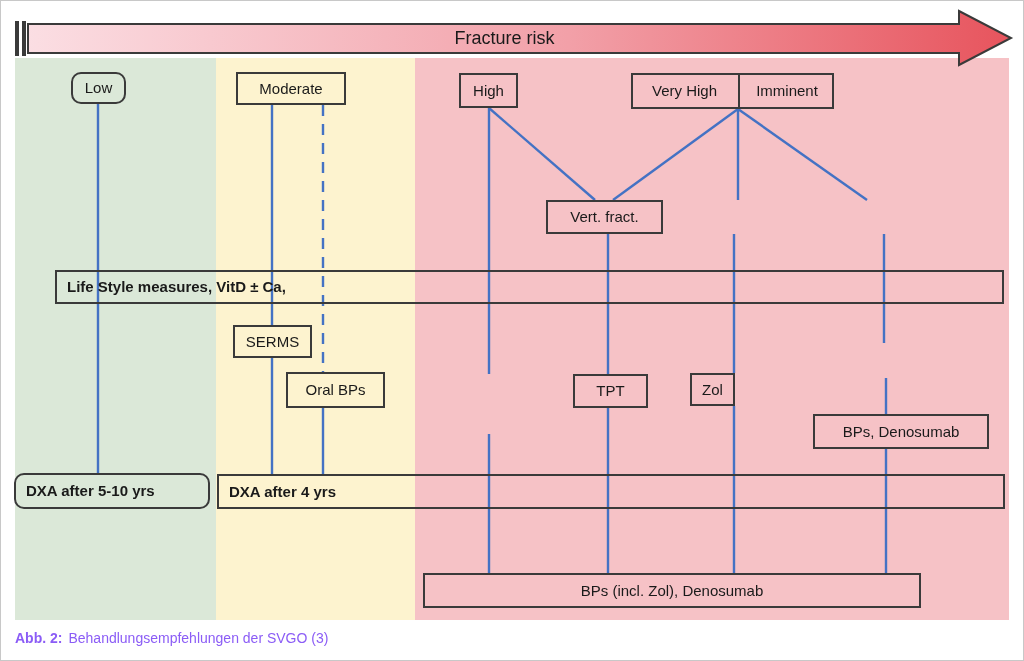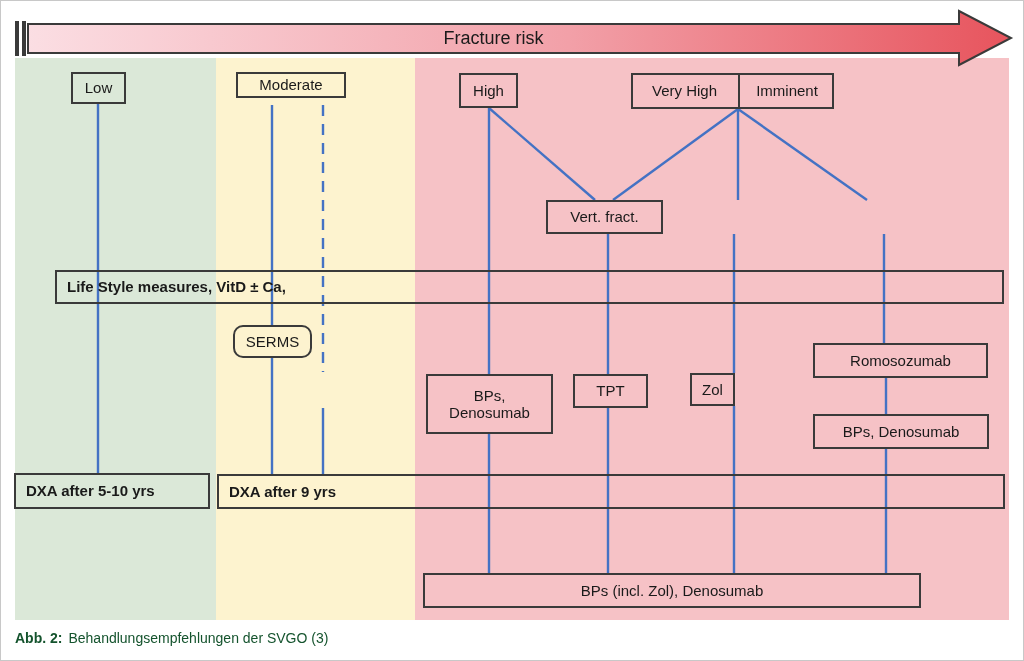--- a/index.html
+++ b/index.html
@@ -11,32 +11,32 @@
   .zone{position:absolute;top:57px;height:562px;z-index:0;}
   .zone-green{left:14px;width:201px;background:var(--zone-green,#dbe8d8);}
   .zone-yellow{left:215px;width:199px;background:var(--zone-yellow,#fdf3cf);}
   .zone-pink{left:414px;width:594px;background:var(--zone-pink,#f6c2c6);}
   #overlay{position:absolute;left:0;top:0;z-index:1;}
   .box{
     position:absolute;z-index:2;border:2px solid var(--border-dark,#3a3a3a);
     box-sizing:border-box;display:flex;align-items:center;justify-content:center;
     font-size:15px;line-height:1.15;text-align:center;background:transparent;
   }
-  .fill-green{background:var(--zone-green,#dbe8d8);}
+  .fill-green{background:var(--zone-green,#dbe8d8);border-radius:10px;}
   .fill-yellow{background:var(--zone-yellow,#fdf3cf);}
   .fill-pink{background:var(--zone-pink,#f6c2c6);}
   .left-al{justify-content:flex-start;padding-left:10px;text-align:left;font-weight:bold;}
   .split{padding:0;}
   .split .cell{flex:0 0 auto;display:flex;align-items:center;justify-content:center;height:100%;}
   .split .cell.second{border-left:2px solid var(--border-dark,#3a3a3a);}
   .arrow-label{
-    position:absolute;left:27px;top:23px;width:931px;height:29px;z-index:2;
+    position:absolute;left:38px;top:23px;width:931px;height:29px;z-index:2;
     display:flex;align-items:center;justify-content:center;font-size:18px;
   }
-  .caption{position:absolute;left:14px;top:629px;z-index:2;font-size:14px;color:#14532d;}
+  .caption{position:absolute;left:14px;top:629px;z-index:2;font-size:14px;color:#8b5cf6;}
   .caption b{font-weight:bold;margin-right:6px;}
 </style>
 </head>
 <body>
 
 <div class="fig" id="fig-root" style="--zone-green: #dbe8d8; --zone-yellow: #fdf3cf; --zone-pink: #f6c2c6; --border-dark: #3a3a3a;">
 
   <div class="zone zone-green"></div>
   <div class="zone zone-yellow"></div>
   <div class="zone zone-pink"></div>
@@ -70,43 +70,39 @@
         <line x1="885" y1="448" x2="885" y2="572" stroke="#4472c4" stroke-width="2.4"></line>
       </g>
     <path id="arrow-shape" d="M27,23 H958 V10 L1010,37 L958,64 V52 H27 Z" fill="url(#agrad)" stroke="#3a3a3a" stroke-width="2" stroke-linejoin="miter"></path>
     <rect id="tail-bar-1" x="14" y="20" width="4" height="35" fill="#3a3a3a"></rect>
     <rect id="tail-bar-2" x="21" y="20" width="4" height="35" fill="#3a3a3a"></rect>
   </svg>
 
   <div class="arrow-label">Fracture risk</div>
 
   <div class="box fill-green" style="left:70px;top:71px;width:55px;height:32px;">Low</div>
-  <div class="box fill-yellow" style="left:235px;top:71px;width:110px;height:26px;">Moderate</div>
+  <div class="box fill-yellow" style="left:235px;top:71px;width:110px;height:33px;">Moderate</div>
   <div class="box fill-pink" style="left:458px;top:72px;width:59px;height:35px;">High</div>
   <div class="box fill-pink split" style="left:630px;top:72px;width:203px;height:36px;">
     <span class="cell" style="width:107px;">Very High</span>
     <span class="cell second" style="width:94px;">Imminent</span>
   </div>
 
   <div class="box fill-pink" style="left:545px;top:199px;width:117px;height:34px;">Vert. fract.</div>
 
   <div class="box left-al" style="left:54px;top:269px;width:949px;height:34px;">Life Style measures, VitD ± Ca,</div>
 
-  <div class="box fill-yellow" style="left:232px;top:324px;width:79px;height:33px;border-radius:10px;">SERMS</div>
-  <div class="box fill-pink" style="left:425px;top:373px;width:127px;height:60px;flex-direction:column;">
-    <span>BPs,</span>
-    <span>Denosumab</span>
-  </div>
+  <div class="box fill-yellow" style="left:232px;top:324px;width:79px;height:33px;">SERMS</div>
+  <div class="box fill-yellow" style="left:285px;top:371px;width:99px;height:36px;">Oral BPs</div>
   <div class="box fill-pink" style="left:572px;top:373px;width:75px;height:34px;">TPT</div>
   <div class="box fill-pink" style="left:689px;top:372px;width:45px;height:33px;">Zol</div>
-  <div class="box fill-pink" style="left:812px;top:342px;width:175px;height:35px;">Romosozumab</div>
   <div class="box fill-pink" style="left:812px;top:413px;width:176px;height:35px;">BPs, Denosumab</div>
 
   <div class="box fill-green left-al" style="left:13px;top:472px;width:196px;height:36px;">DXA after 5-10 yrs</div>
-  <div class="box left-al" style="left:216px;top:473px;width:788px;height:35px;">DXA after 9 yrs</div>
+  <div class="box left-al" style="left:216px;top:473px;width:788px;height:35px;">DXA after 4 yrs</div>
 
   <div class="box fill-pink" style="left:422px;top:572px;width:498px;height:35px;">BPs (incl. Zol), Denosumab</div>
 
   <div class="caption">
     <b>Abb. 2:</b><span>Behandlungsempfehlungen der SVGO (3)</span>
   </div>
 
 </div>
 
 </body></html>

